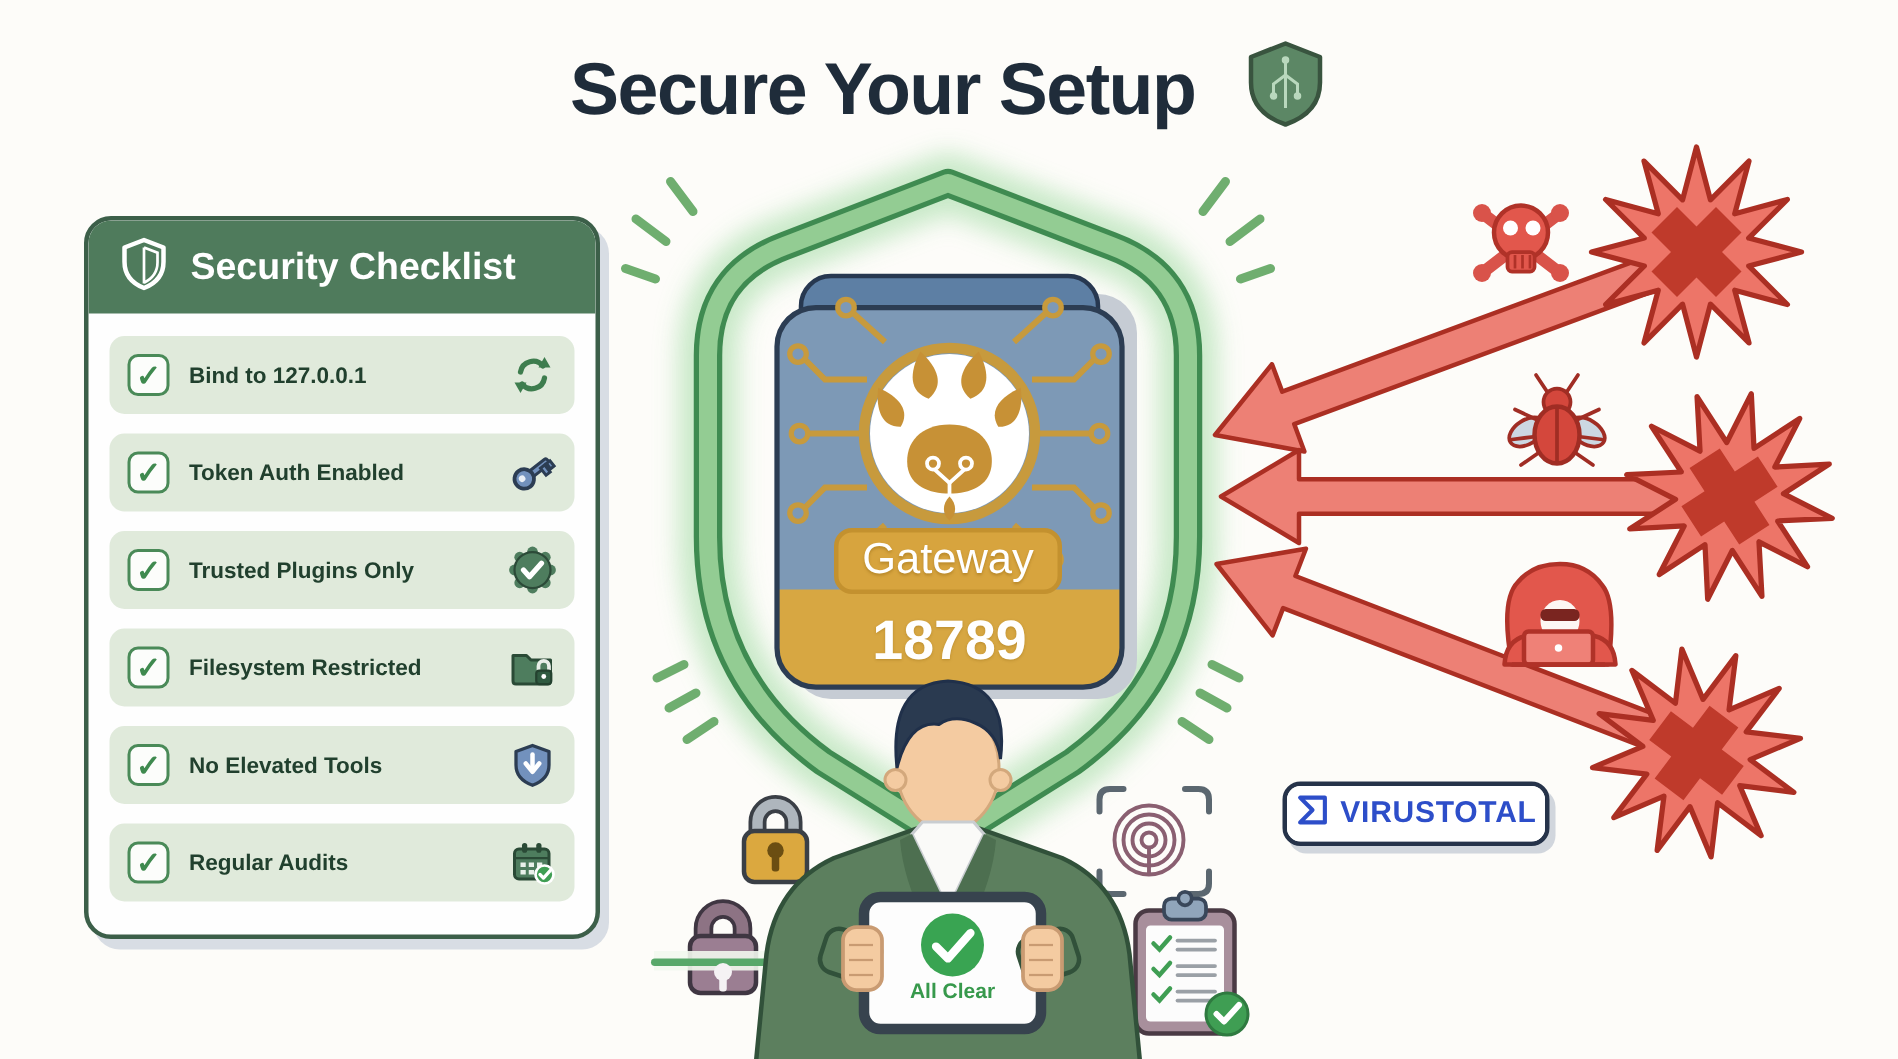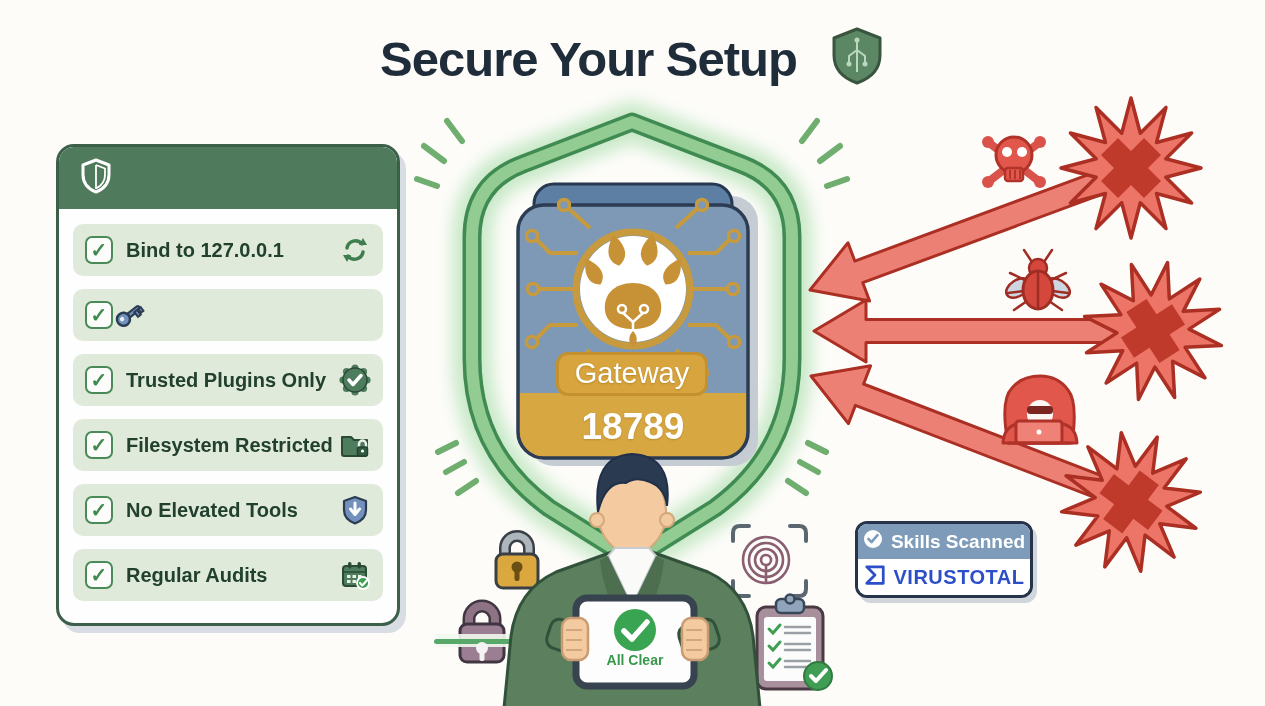--- a/index.html
+++ b/index.html
@@ -36,21 +36,21 @@
   .chk-item {
     height:52px; background:#e0eadb; border-radius:10px;
     display:flex; align-items:center; padding:0 12px;
   }
   .chk-box {
     width:28px; height:28px; background:#fcfdfb; border:2.5px solid #4a8a58;
     border-radius:7px; color:#3f8a4f; font-size:20px; font-weight:bold;
     display:flex; align-items:center; justify-content:center; flex:0 0 auto;
   }
   .chk-label {
-    margin-left:13px; font-size:20px; font-weight:bold; color:#21402e; flex:1;
+    margin-left:13px; font-size:15px; font-weight:bold; color:#21402e; flex:1;
     white-space:nowrap;
   }
   .chk-icon { width:32px; height:32px; flex:0 0 auto; }
   
   .art { position:absolute; left:0; top:0; z-index:1; }
   
   .gateway-badge {
     position:absolute; left:556px; top:352px; width:152px; height:44px;
     background:#d7a43e; border:3px solid #c3912f; border-radius:12px;
     color:#fff; font-size:29px; font-weight:normal; text-align:center;
@@ -338,38 +338,40 @@
 </div>
 
 <div class="panel">
   <div class="panel-header">
     <span>
       <svg width="34" height="38" viewBox="0 0 34 38">
         <path d="M17,3 L30,8 v9.5 q0,12.5 -13,17.5 q-13,-5 -13,-17.5 v-9.5 z" fill="none" stroke="#fff" stroke-width="3" stroke-linejoin="round"></path>
         <path d="M17,8 v24 M17,8 L26,11.5 v6.5 q0,9 -9,13.5" fill="none" stroke="#fff" stroke-width="1.8"></path>
       </svg>
     </span>
+    <span class="hdr-label">Security Checklist</span>
   </div>
   <div class="panel-items">
 
     <div class="chk-item">
       <span class="chk-box">✓</span>
       <span class="chk-label">Bind to 127.0.0.1</span>
       <span class="chk-icon">
         <svg width="32" height="32" viewBox="0 0 32 32">
           <path d="M8,14 a8.5,8.5 0 0 1 15,-4" fill="none" stroke="#3e7d4e" stroke-width="3.5" stroke-linecap="round"></path>
           <polygon points="24,4 28,11 20,11" fill="#3e7d4e"></polygon>
           <path d="M24,18 a8.5,8.5 0 0 1 -15,4" fill="none" stroke="#3e7d4e" stroke-width="3.5" stroke-linecap="round"></path>
           <polygon points="8,28 4,21 12,21" fill="#3e7d4e"></polygon>
         </svg>
       </span>
     </div>
 
     <div class="chk-item">
       <span class="chk-box">✓</span>
+      <span class="chk-label">Token Auth Enabled</span>
       <span class="chk-icon">
         <svg width="32" height="32" viewBox="0 0 32 32">
           <g transform="rotate(-38 16 16)">
             <rect x="13" y="14" width="16" height="4.5" rx="1.5" fill="#7291bd" stroke="#2c3d53" stroke-width="2"></rect>
             <rect x="22" y="17" width="3.5" height="6" fill="#7291bd" stroke="#2c3d53" stroke-width="2"></rect>
             <rect x="27" y="17" width="3" height="4.5" fill="#7291bd" stroke="#2c3d53" stroke-width="2"></rect>
             <circle cx="9" cy="16" r="6.5" fill="#7291bd" stroke="#2c3d53" stroke-width="2.5"></circle>
             <circle cx="8" cy="15" r="2.2" fill="#e8eef5"></circle>
           </g>
         </svg>
@@ -447,29 +449,20 @@
     </div>
 
   </div>
 </div>
 
 <div class="gateway-badge">Gateway</div>
 <div class="gateway-port">18789</div>
 <div class="all-clear">All Clear</div>
 
 <div class="scan-badge">
-  <div class="scan-top">
-    <span>
-      <svg width="20" height="20" viewBox="0 0 20 20">
-        <circle cx="10" cy="10" r="9" fill="#fff"></circle>
-        <path d="M5.5,10 l3,3.2 l6,-7" stroke="#7e9cba" stroke-width="2.6" fill="none" stroke-linecap="round" stroke-linejoin="round"></path>
-      </svg>
-    </span>
-    <span>Skills Scanned</span>
-  </div>
   <div class="scan-bottom">
     <span>
       <svg width="22" height="22" viewBox="0 0 24 24">
         <path d="M3,3 H21 V21 H3 L12,12 Z" fill="none" stroke="#2d4ec9" stroke-width="3" stroke-linejoin="round"></path>
       </svg>
     </span>
     <span class="vendor">VIRUSTOTAL</span>
   </div>
 </div>
 

